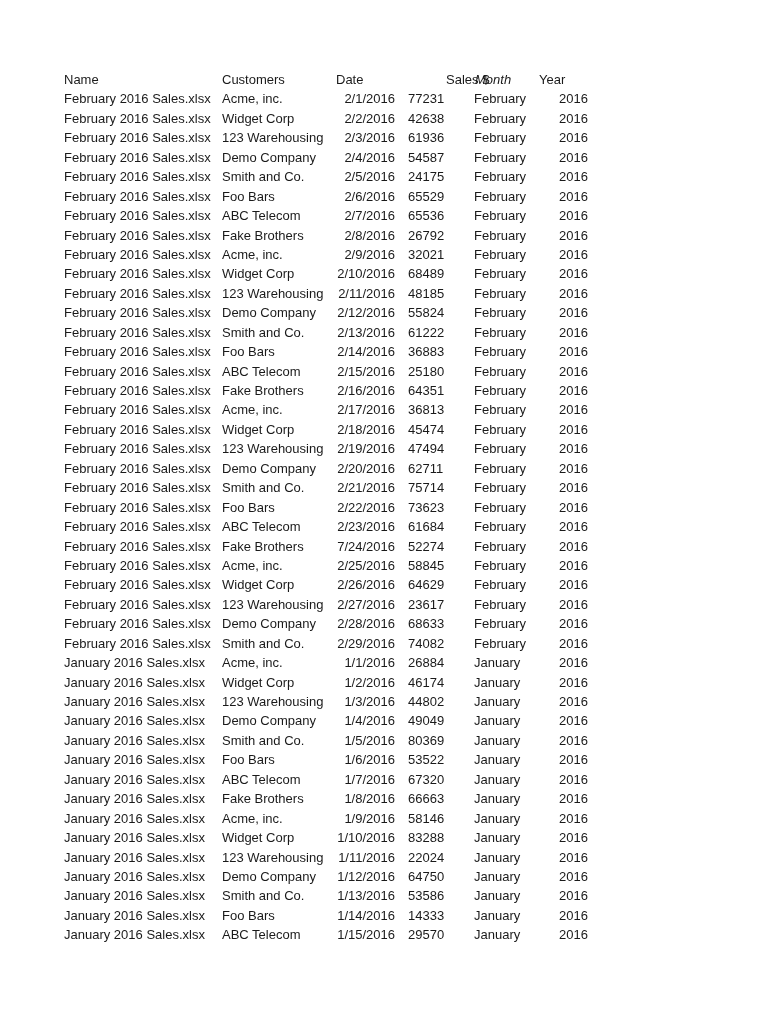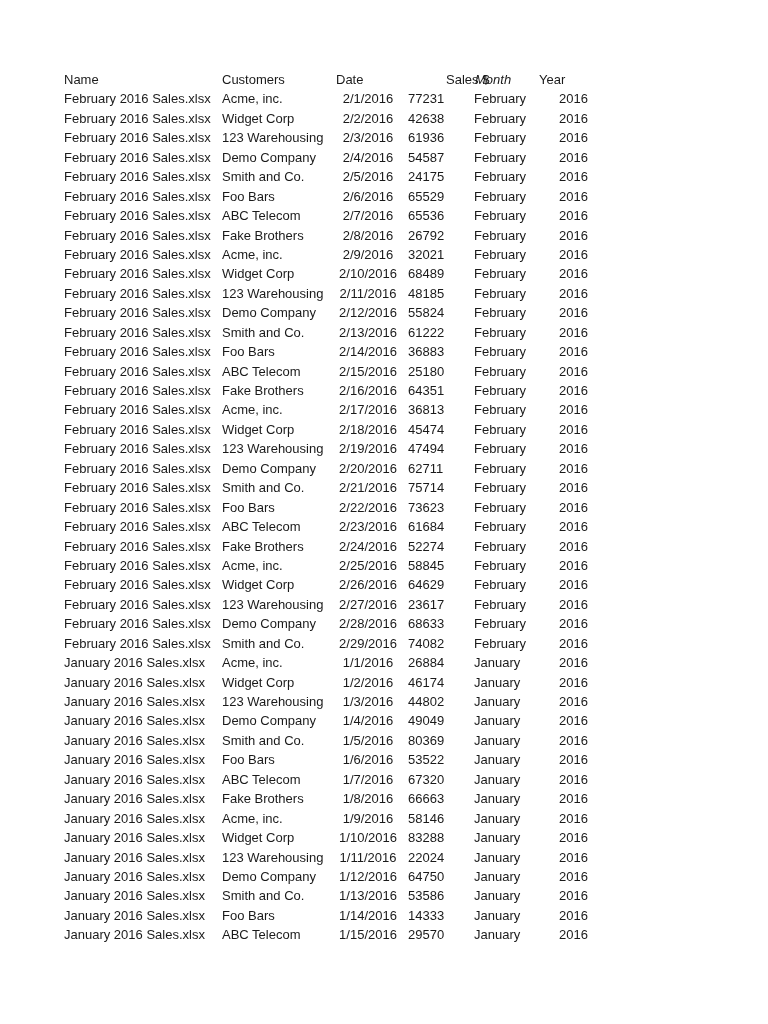--- a/index.html
+++ b/index.html
@@ -6,21 +6,21 @@
     body {
       width: 768px; height: 1024px; position: relative; overflow: hidden;
       font-family: "Liberation Sans", "DejaVu Sans", sans-serif;
       color: #1a1a1a; font-size: 13px;
     }
     .sheet { position: absolute; left: 64px; top: 70px; }
     .row { position: relative; height: 19.45px; line-height: 19.45px; white-space: nowrap; }
     .c { position: absolute; top: 0; }
     .c-name { left: 0; }
     .c-cust { left: 158px; }
-    .c-date { left: 264px; width: 80px; text-align: center; }
+    .c-date { left: 251px; width: 80px; text-align: right; }
     .c-sales { left: 344px; width: 64px; text-align: left; }
     .c-month { left: 410px; }
     .c-year { left: 470px; width: 54px; text-align: right; }
     .hdr .c-date { left: 272px; width: auto; text-align: right; }
     .hdr .c-sales { left: 346px; width: auto; text-align: left; margin-left: 36px; }
     .hdr .c-month { left: 411px; font-style: italic; }
     .hdr .c-year { left: 475px; width: auto; text-align: center; }
   </style>
 </head>
 <body>
@@ -215,21 +215,21 @@
         <span class="c c-name">February 2016 Sales.xlsx</span>
         <span class="c c-cust">ABC Telecom</span>
         <span class="c c-date">2/23/2016</span>
         <span class="c c-sales">61684</span>
         <span class="c c-month">February</span>
         <span class="c c-year">2016</span>
       </div>
       <div class="row">
         <span class="c c-name">February 2016 Sales.xlsx</span>
         <span class="c c-cust">Fake Brothers</span>
-        <span class="c c-date">2/24/2016</span>
+        <span class="c c-date">7/24/2016</span>
         <span class="c c-sales">52274</span>
         <span class="c c-month">February</span>
         <span class="c c-year">2016</span>
       </div>
       <div class="row">
         <span class="c c-name">February 2016 Sales.xlsx</span>
         <span class="c c-cust">Acme, inc.</span>
         <span class="c c-date">2/25/2016</span>
         <span class="c c-sales">58845</span>
         <span class="c c-month">February</span>

